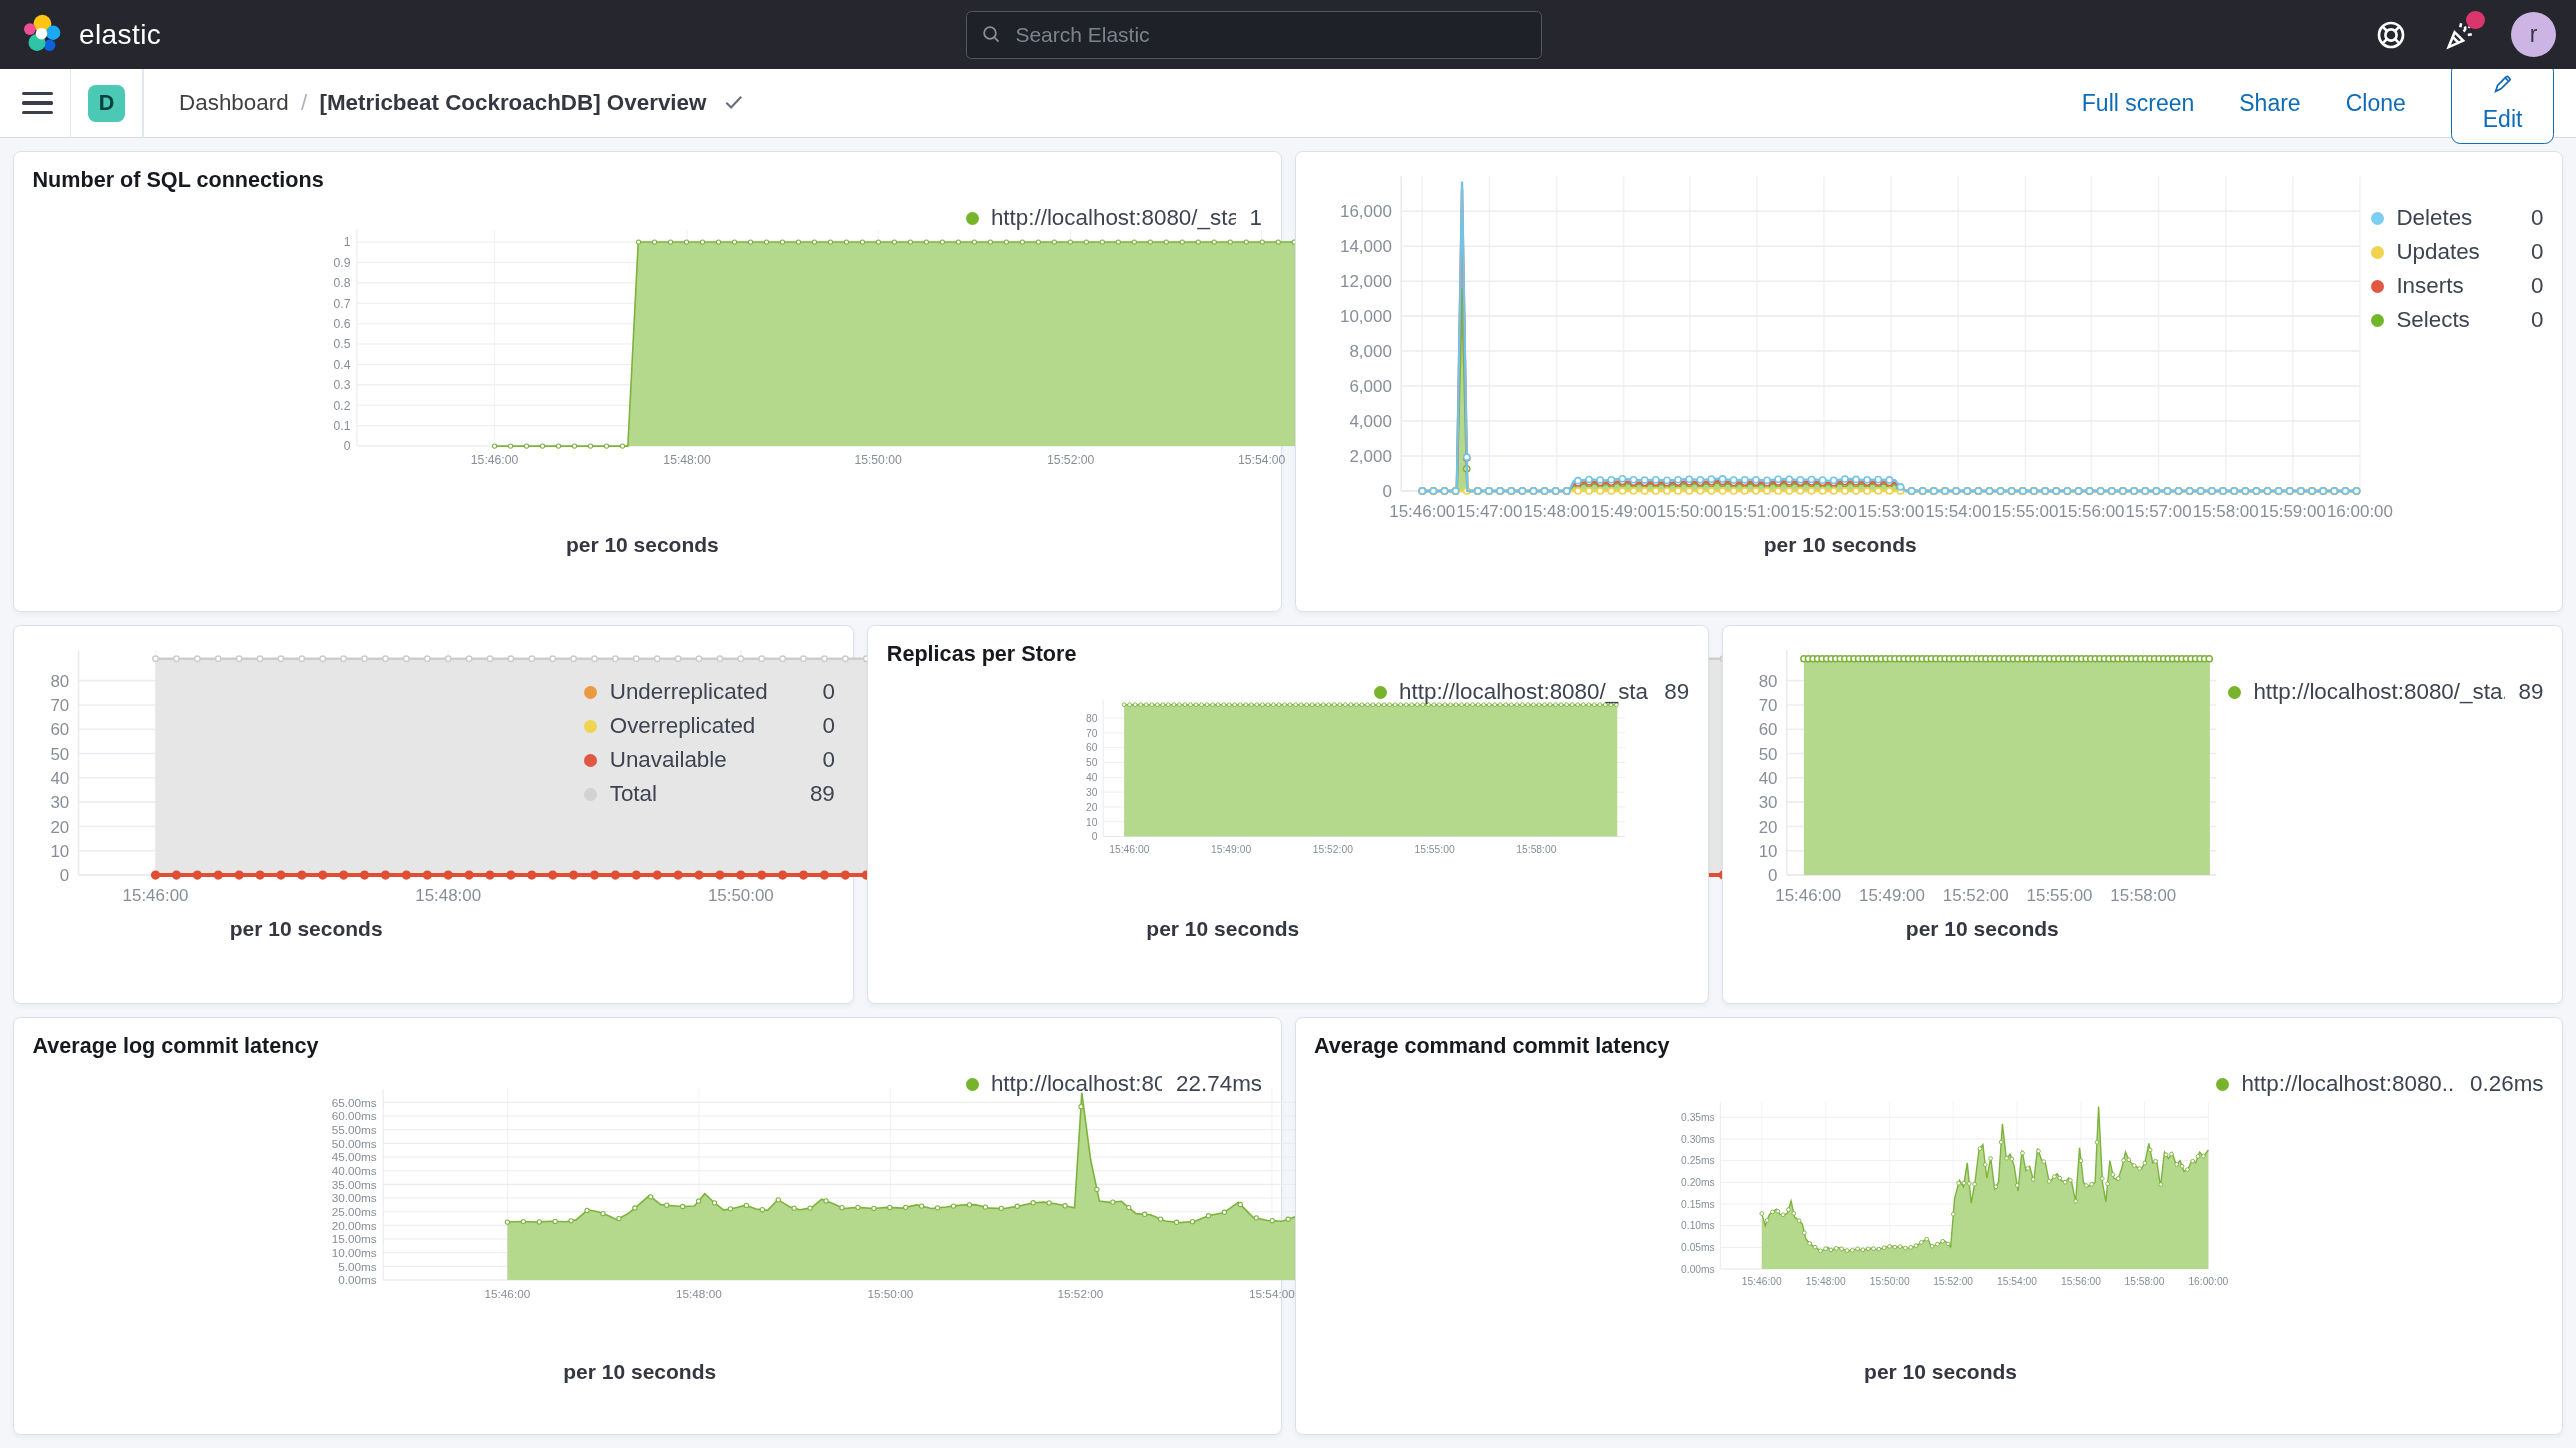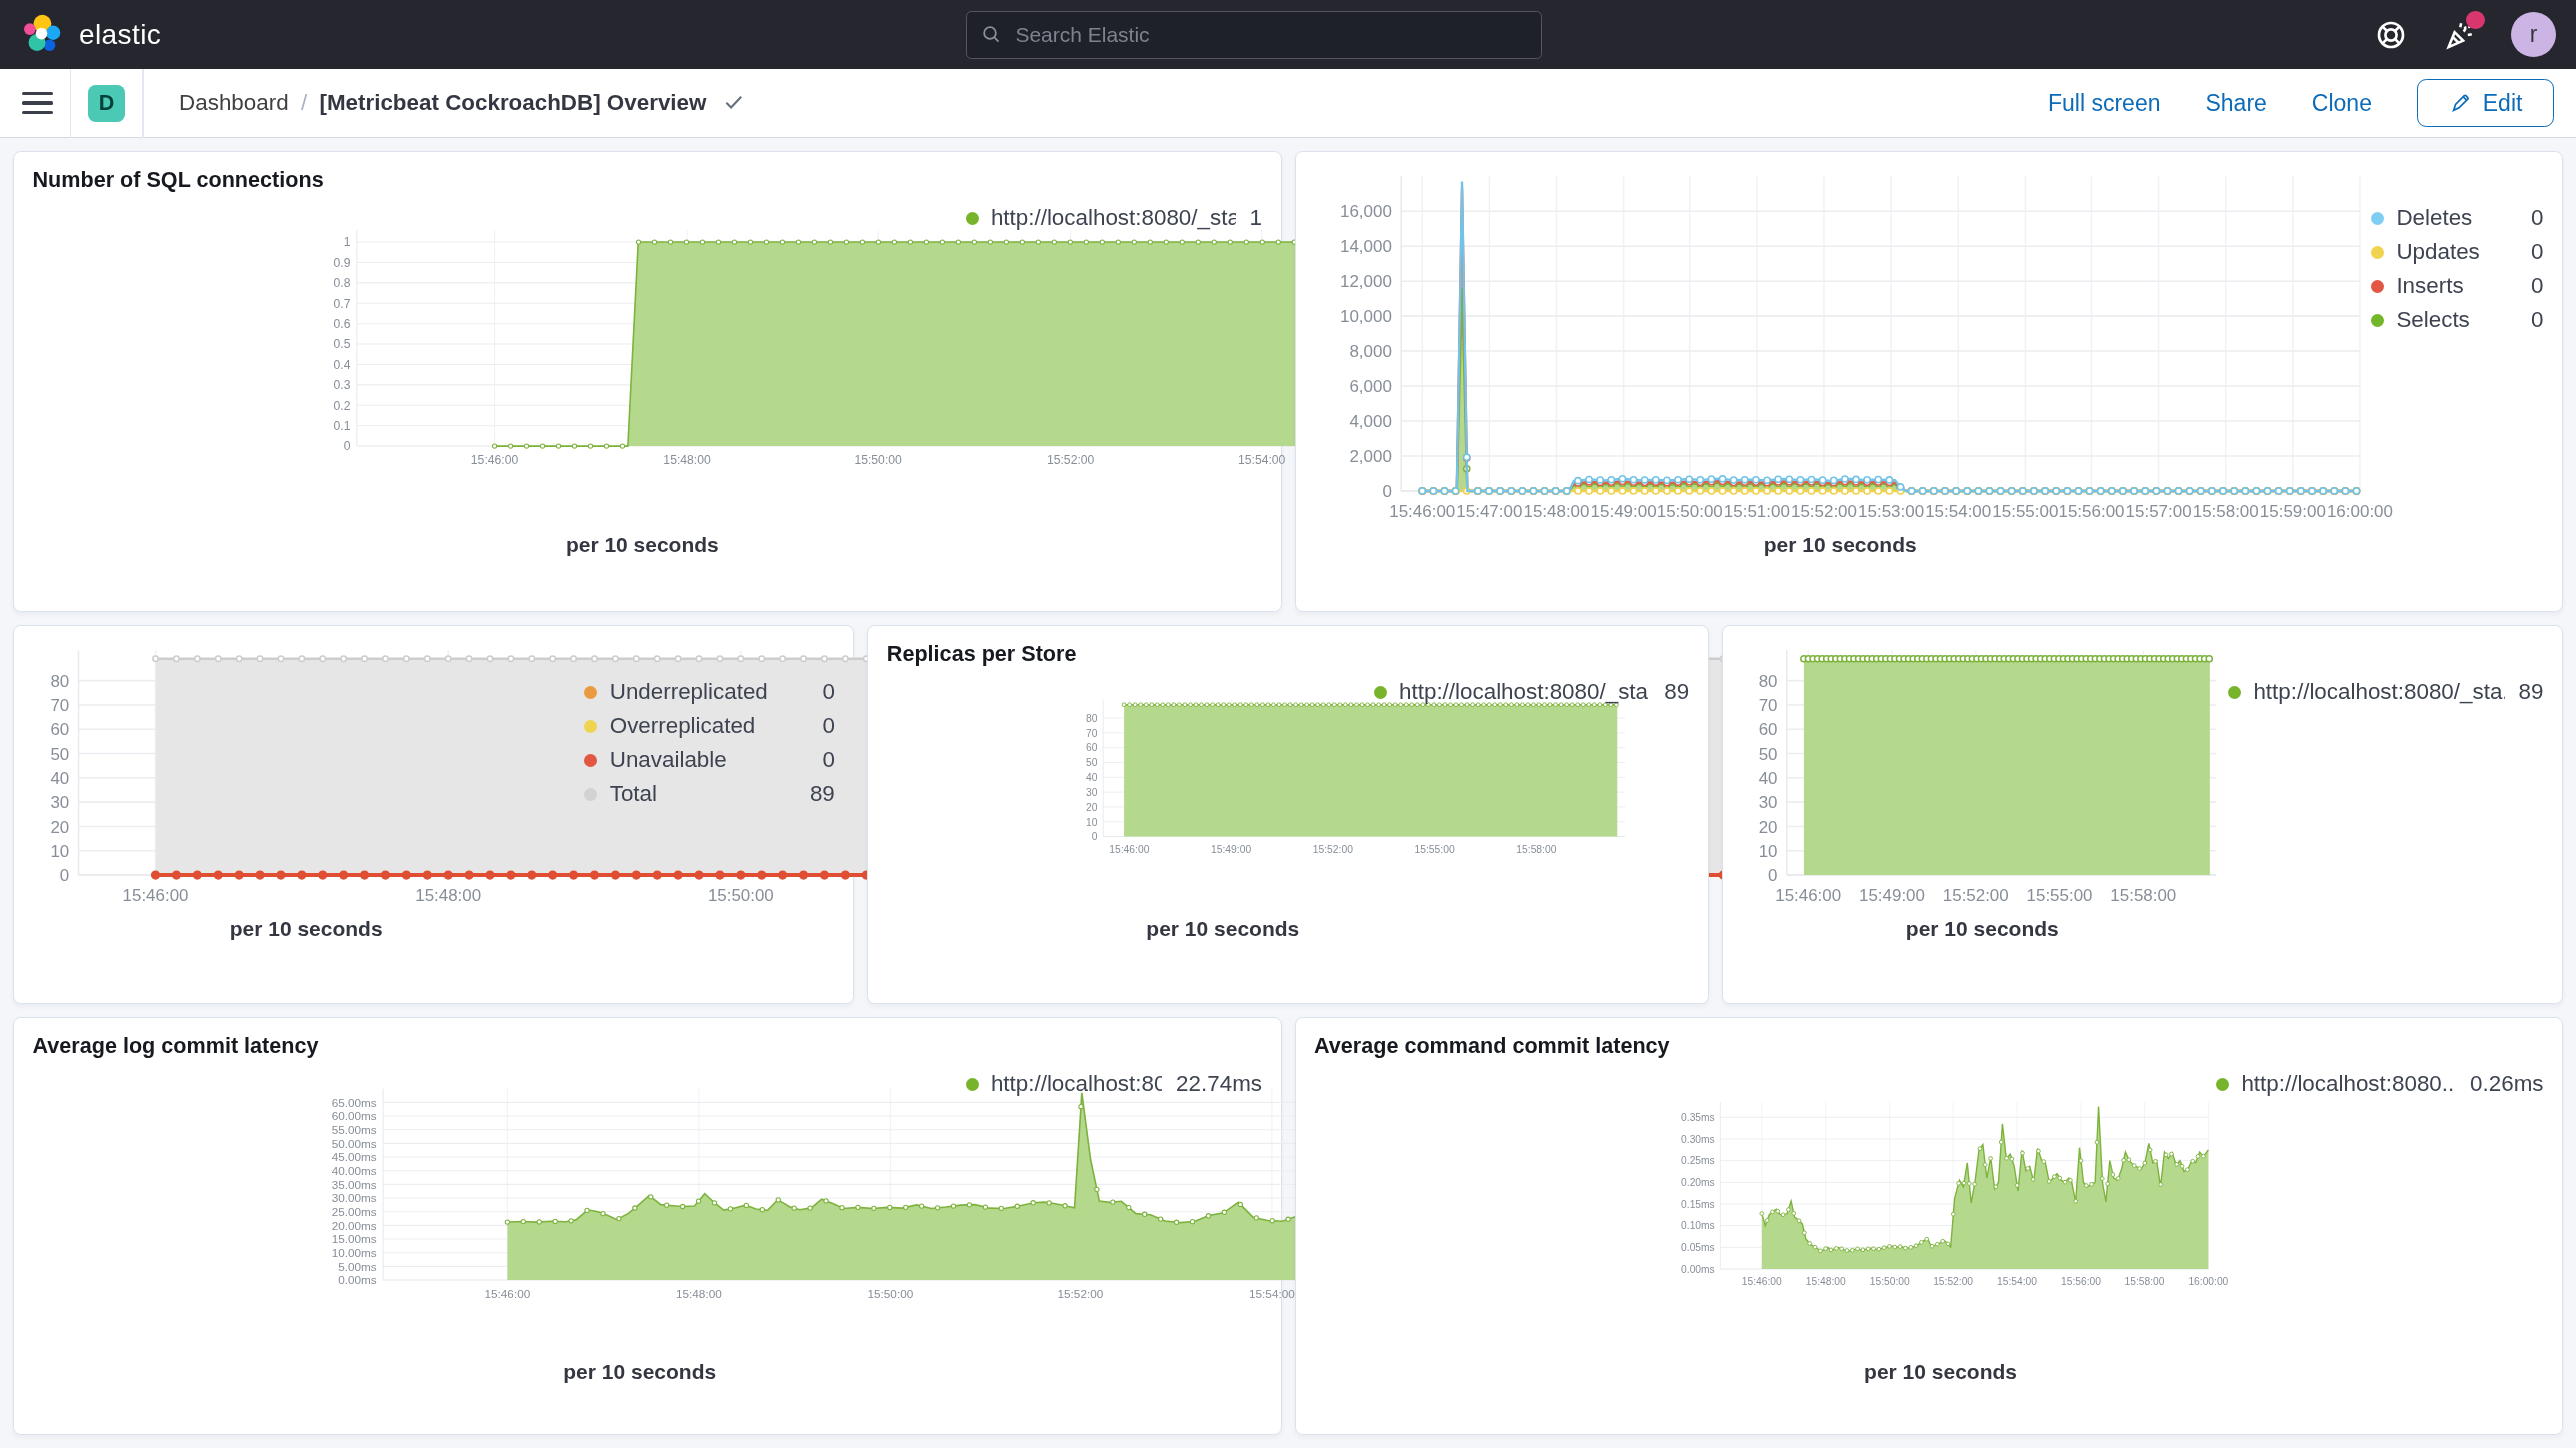--- a/index.html
+++ b/index.html
@@ -50,21 +50,21 @@
   }
   .crumbs { display:flex; align-items:center; gap:12.3px; margin-left:18.5px; font-size:22.4px; }
   .crumb-root { color:#404040; cursor:pointer; }
   .crumb-sep { color:#a9b2c0; }
   .crumb-title { color:#343741; font-weight:600; }
   .title-caret { margin-left:4.6px; cursor:pointer; display:flex; align-items:center; }
   .nav-actions { margin-left:auto; display:flex; align-items:center; gap:45px; }
   .nav-link { color:#0d6bb8; font-size:23px; cursor:pointer; white-space:nowrap; }
   .edit-btn {
     display:flex; align-items:center; gap:10.8px; color:#0d6bb8; font-size:23px;
-    border:1.5px solid #0d6bb8; border-radius:9.3px; padding:9.3px 31px; background:#fff; cursor:pointer;
+    border:1.5px solid #0d6bb8; border-radius:9.3px; padding:9.3px 31px; background:#fff; cursor:pointer;flex-direction:column;
   }
   
   .main { padding:13px; }
   .prow { display:flex; gap:13px; margin-bottom:13px; }
   .row1 { height:461px; } .row2 { height:379px; } .row3 { height:418px; }
   .prow:last-child { margin-bottom:0; }
   .panel {
     flex:1; background:#fff; border:1.5px solid #dbe1ec; border-radius:7.7px;
     box-shadow:0 2.3px 4.6px rgba(60,70,100,0.05);
     padding:15.4px 18.5px 7.7px 18.5px; display:flex; flex-direction:row; min-width:0;

